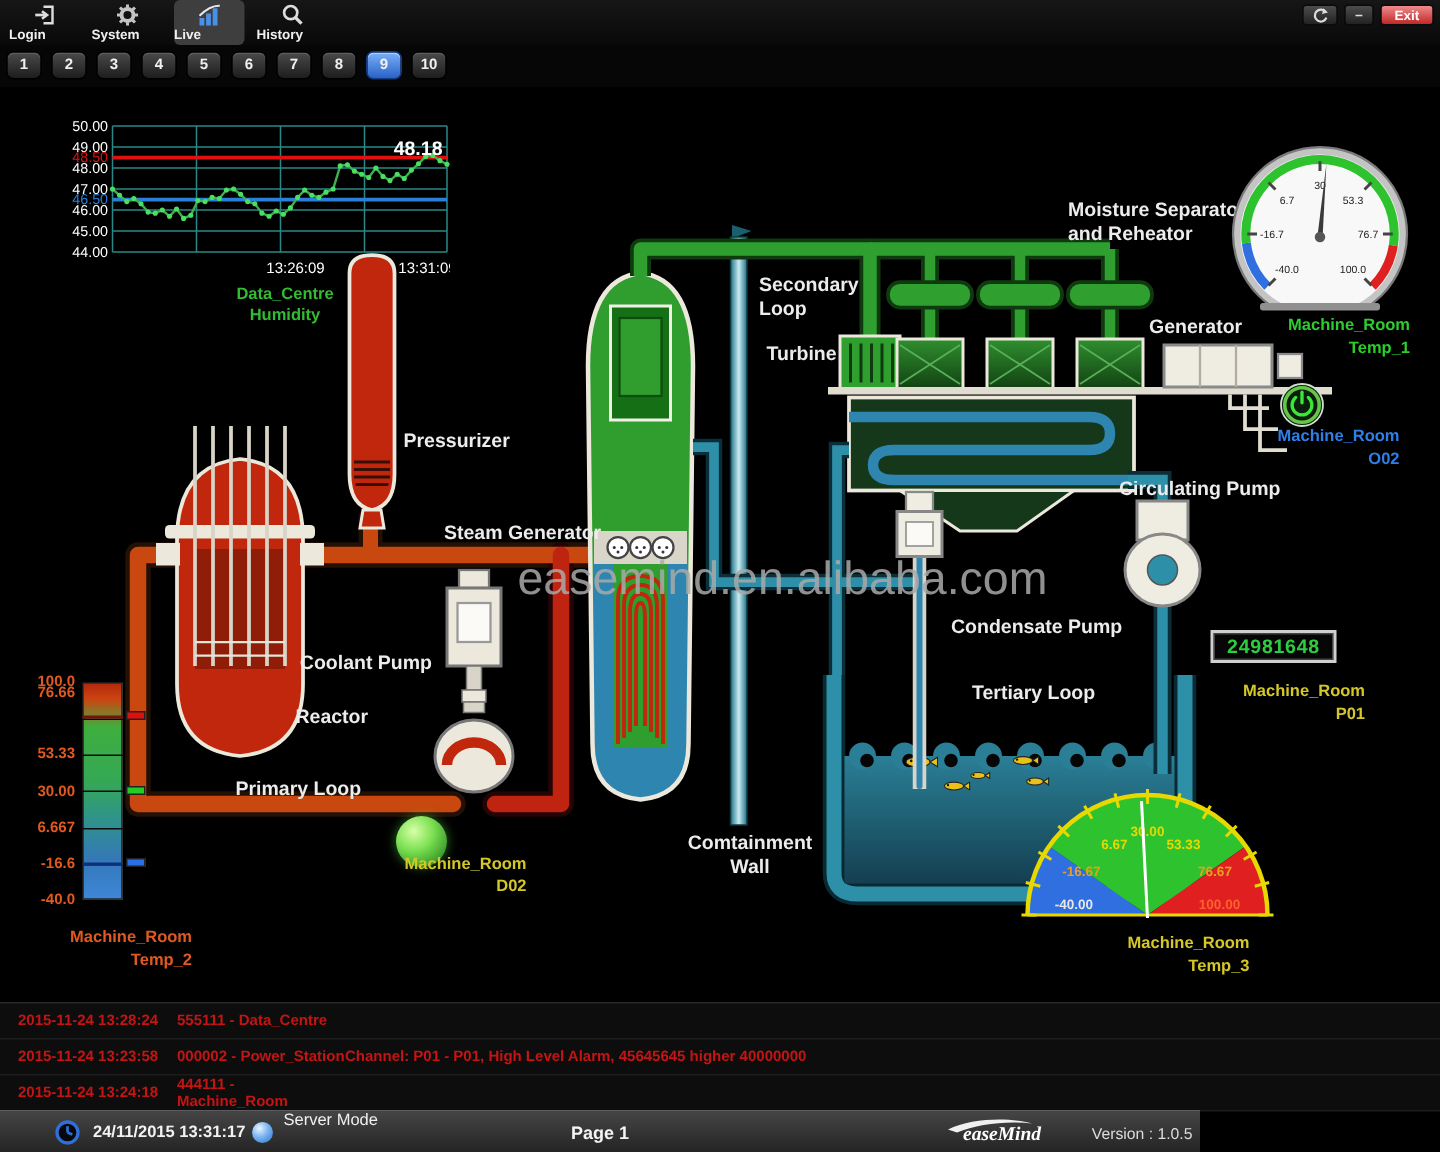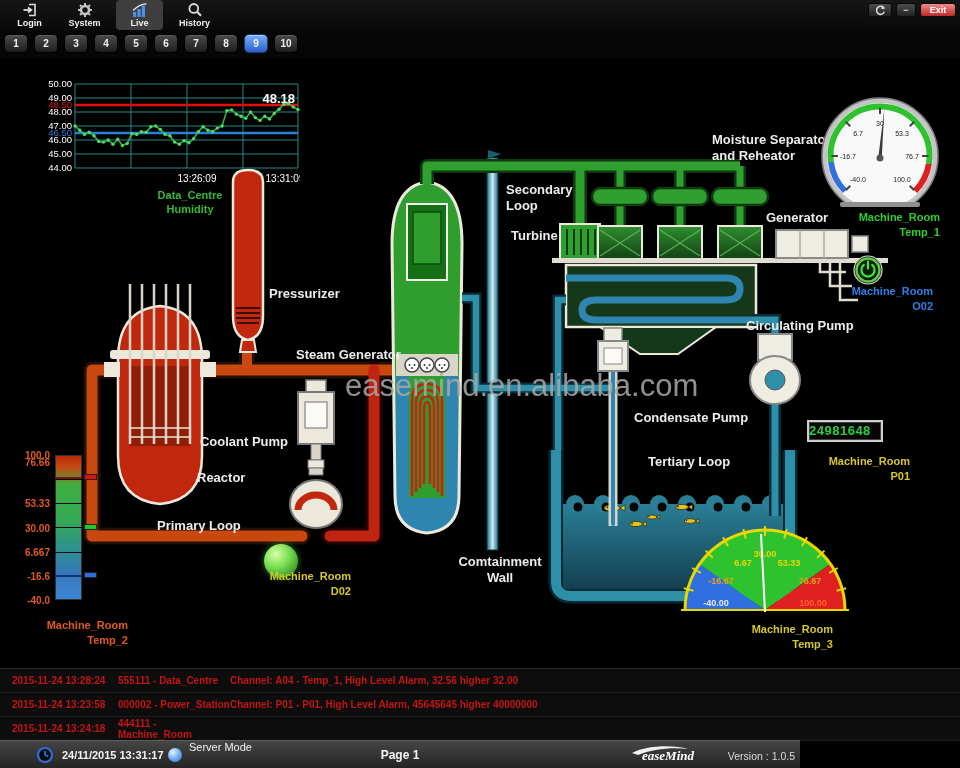--- a/index.html
+++ b/index.html
@@ -2,21 +2,21 @@
 <html><head>
 <meta charset="utf-8">
 <style>
   *{margin:0;padding:0;box-sizing:border-box}
   body{background:#1a1a1a}
   .app{position:relative;width:960px;height:768px;background:#000;font-family:"Liberation Sans",sans-serif;overflow:hidden}
 
   
   .titlebar{position:absolute;left:0;top:0;width:960px;height:30px;background:linear-gradient(#161616,#090909)}
   .nav{position:absolute;left:6px;top:0;display:flex;gap:8px}
-  .nav-item{width:47px;height:30px;display:flex;flex-direction:column;align-items:center;padding-top:1px;border-radius:4px;cursor:pointer}
+  .nav-item{width:47px;height:30px;display:flex;flex-direction:column;padding-top:1px;border-radius:4px;cursor:pointer}
   .nav-item.active{background:#3e3e3e}
   .nav-ico{height:17px;display:flex;align-items:center;justify-content:center}
   .nav-label{font-size:9px;font-weight:bold;color:#f0f0f0;line-height:11px}
   .title{position:absolute;left:0;right:0;top:8px;text-align:center;color:#fff;font-size:13px;font-weight:bold}
   .winbtns{position:absolute;right:4px;top:3px;display:flex;gap:4px}
   .wbtn{height:14px;border-radius:3px;background:linear-gradient(#4c4c4c,#222);border:1px solid #0a0a0a;color:#ddd;font-size:9px;display:flex;align-items:center;justify-content:center;cursor:pointer}
   .wbtn.refresh{width:24px}.wbtn.min{width:20px;font-weight:bold}
   .wbtn.exit{width:36px;background:linear-gradient(#f08a8a,#c02828);color:#fff;font-weight:bold}
 
   
@@ -46,22 +46,22 @@
   .bsep{position:absolute;left:39px;width:27px;height:1px;background:#0a0a0a}
   .bmark{position:absolute;left:68px;width:13px;height:6px;border:1px solid #222}
   .bline{position:absolute;left:39px;width:27px;height:2px}
 
   
   .led{left:264px;top:486px;width:34px;height:34px;border-radius:50%;
        background:radial-gradient(circle at 35% 30%,#d8ffa8,#7be052 40%,#3f9e2c 75%,#2a7a1e);
        box-shadow:0 0 7px rgba(90,210,70,.55)}
 
   
-  .counter{left:807px;top:362px;width:76px;height:22px;background:#060606;border:2px solid #cfcfcf;
-           box-shadow:inset 0 0 0 1px #444;color:#2ecc40;font-size:13px;font-weight:bold;text-align:left;line-height:17px;letter-spacing:.5px}
+  .counter{left:807px;top:362px;width:84px;height:22px;background:#060606;border:2px solid #cfcfcf;
+           box-shadow:inset 0 0 0 1px #444;color:#2ecc40;font-size:13px;font-weight:bold;text-align:center;line-height:17px;letter-spacing:.5px}
 
   
   .alarms{position:absolute;left:0;top:668px;width:960px;height:72px;background:#0d0d0d;border-top:1px solid #292929}
   .alarm-row{height:24px;display:flex;align-items:center;border-bottom:1px solid #1d1d1d;color:#c41414;font-size:10px;font-weight:bold;padding-left:12px;cursor:default}
   .al-time{width:106px;flex:none}
   .al-source{width:112px;flex:none}
   .al-message{flex:1;white-space:nowrap;overflow:hidden}
 
   
   .statusbar{position:absolute;left:0;top:740px;width:800px;height:28px;background:linear-gradient(#454545,#242424);border-top:1px solid #5d5d5d}
@@ -687,21 +687,20 @@
         <div>Machine_Room</div>
           <div>Temp_3</div>
       </div>
     </div>
   </div>
 
   <div class="alarms">
       <div class="alarm-row">
         <span class="al-time">2015-11-24 13:28:24</span>
         <span class="al-source">555111 - Data_Centre</span>
-        <span class="al-message">Channel: A04 - Temp_1, High Level Alarm, 32.56 higher 32.00</span>
       </div>
       <div class="alarm-row">
         <span class="al-time">2015-11-24 13:23:58</span>
         <span class="al-source">000002 - Power_Station</span>
         <span class="al-message">Channel: P01 - P01, High Level Alarm, 45645645 higher 40000000</span>
       </div>
       <div class="alarm-row">
         <span class="al-time">2015-11-24 13:24:18</span>
         <span class="al-source">444111 - Machine_Room</span>
       </div>

